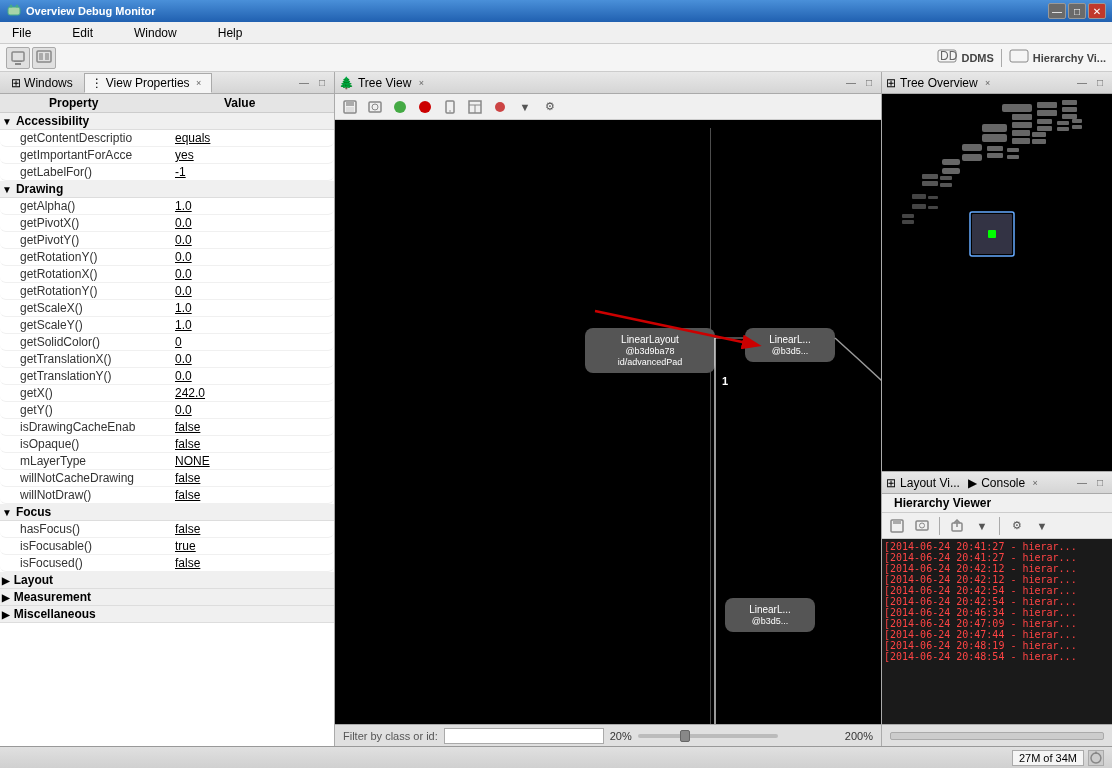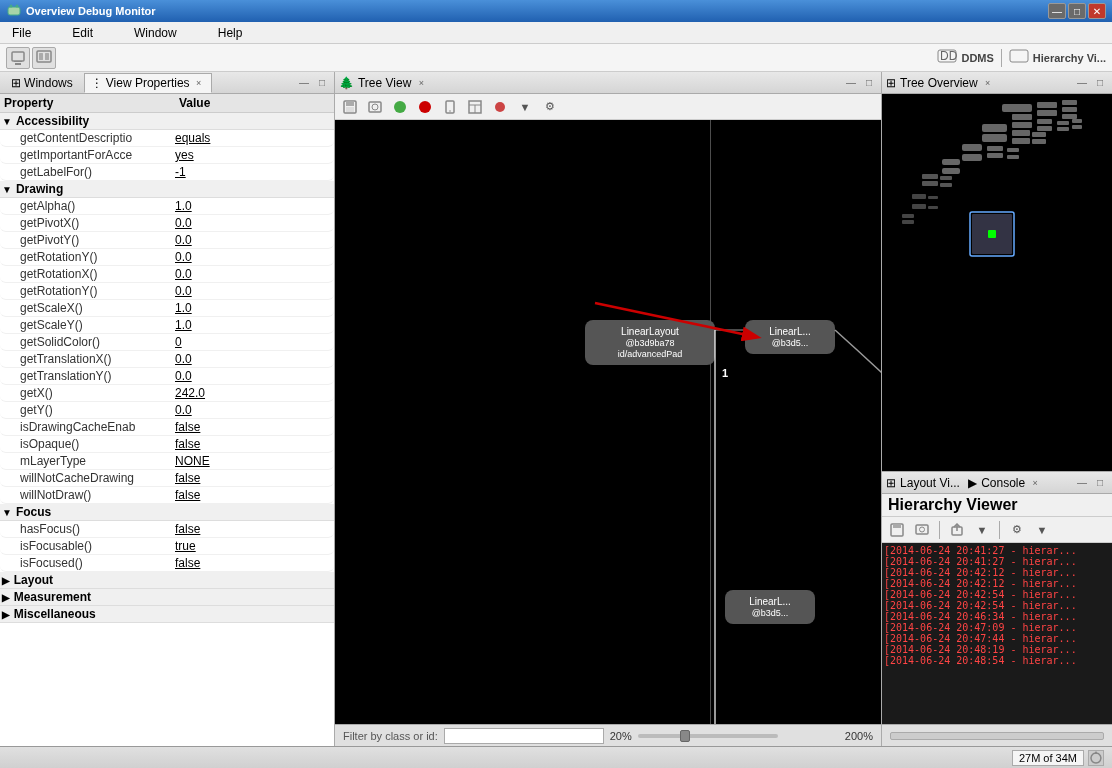--- a/index.html
+++ b/index.html
@@ -106,21 +106,21 @@
       cursor: pointer; font-size: 10px; color: #666;
     }
 
     .properties-header {
       display: flex;
       background: #e5e5e5;
       border-bottom: 1px solid #ccc;
       padding: 2px 4px;
       font-weight: bold;
     }
-    .prop-col-name { width: 175px; }
+    .prop-col-name { width: 175px; margin-left: 45px; }
     .prop-col-value { flex: 1; }
 
     .properties-body {
       flex: 1;
       overflow-y: auto;
       background: white;
     }
     .prop-section-header {
       background: #f0f0f0;
       display: flex;
@@ -180,20 +180,21 @@
       width: 22px; height: 20px;
       display: flex; align-items: center; justify-content: center;
       cursor: pointer; font-size: 11px; color: #555;
       border: 1px solid transparent;
     }
     .center-content {
       flex: 1;
       background: #000;
       position: relative;
       overflow: hidden;
+      margin-top: 8px;
     }
 
     
     .tree-node {
       position: absolute;
       background: #555;
       border-radius: 8px;
       color: white;
       font-size: 10px;
       padding: 6px 10px;
@@ -723,21 +724,21 @@
         <span>⊞</span>
         <span>Layout Vi...</span>
         <span style="margin-left:4px;">▶</span>
         <span>Console</span>
         <span class="tab-close">×</span>
         <div class="panel-controls">
           <div class="panel-ctrl-btn">—</div>
           <div class="panel-ctrl-btn">□</div>
         </div>
       </div>
-      <div style="background:#f0f0f0; padding:2px 6px; font-size:16px; font-weight:bold; border-bottom:1px solid #ccc;">Hierarchy Viewer</div>
+      <div style="background:#f0f0f0; padding:2px 12px; font-size:12px; font-weight:bold; border-bottom:1px solid #ccc;">Hierarchy Viewer</div>
       <div class="right-bottom-toolbar">
         <div class="center-toolbar-btn">
           <svg width="14" height="14" viewBox="0 0 14 14">
               <rect x="1" y="1" width="12" height="12" rx="1" fill="none" stroke="#888" stroke-width="1.5"></rect>
               <rect x="3" y="1" width="8" height="4" fill="#aaa"></rect>
             </svg>
         </div>
         <div class="center-toolbar-btn">
           <svg width="14" height="14" viewBox="0 0 14 14">
               <rect x="1" y="2" width="12" height="9" rx="1" fill="none" stroke="#888" stroke-width="1.5"></rect>

